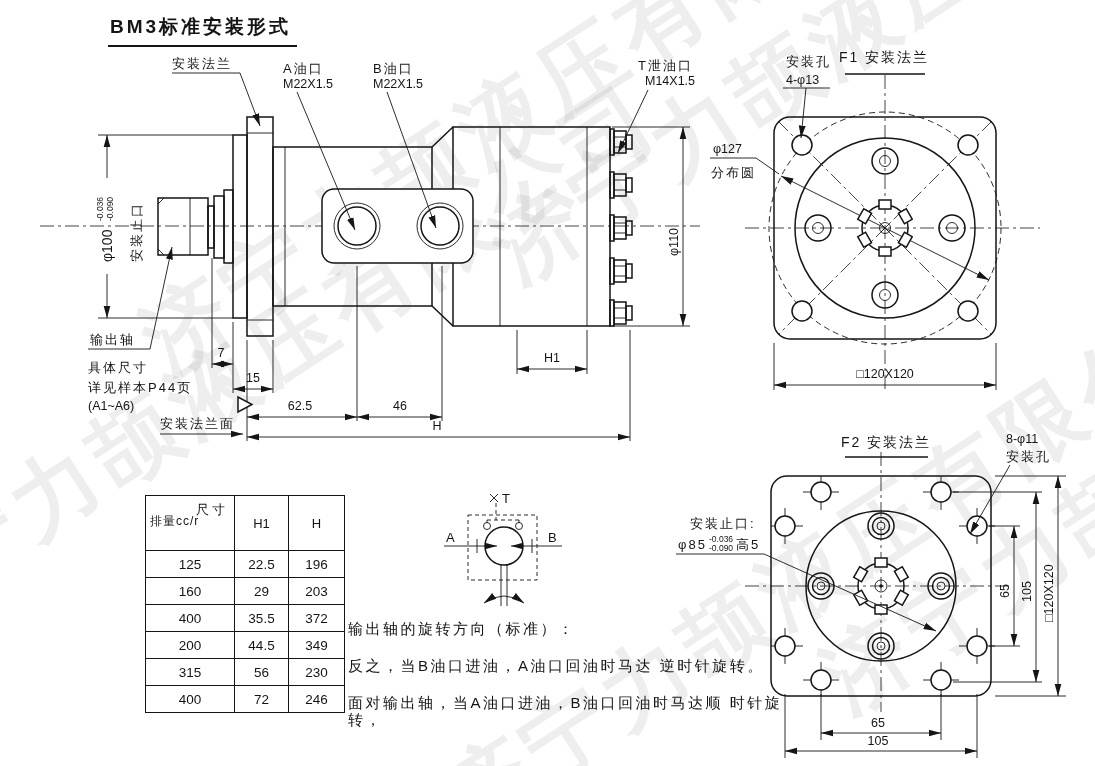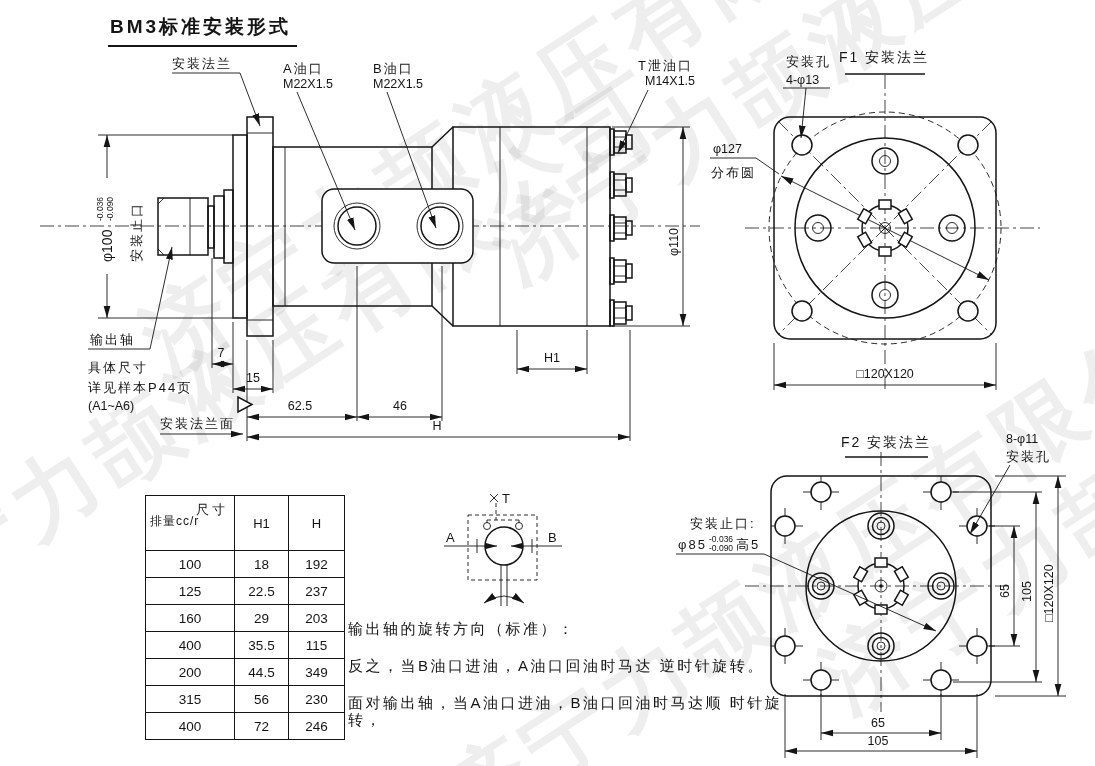--- a/index.html
+++ b/index.html
@@ -410,38 +410,33 @@
     <tbody>
         <tr class="hdr">
       <td class="diag-cell hdr">
         <span class="diag-top">尺寸</span>
         <span class="diag-bottom">排量cc/r</span>
       </td>
       <td class="c2 hdr">H1</td>
       <td class="c3 hdr">H</td>
     </tr>
     <tr>
-          <td>100</td>
-          <td>18</td>
-          <td>192</td>
-        </tr>
-    <tr>
           <td>125</td>
           <td>22.5</td>
-          <td>237</td>
+          <td>196</td>
         </tr>
     <tr>
           <td>160</td>
           <td>29</td>
           <td>203</td>
         </tr>
     <tr>
           <td>400</td>
           <td>35.5</td>
-          <td>115</td>
+          <td>372</td>
         </tr>
     <tr>
           <td>200</td>
           <td>44.5</td>
           <td>349</td>
         </tr>
     <tr>
           <td>315</td>
           <td>56</td>
           <td>230</td>

